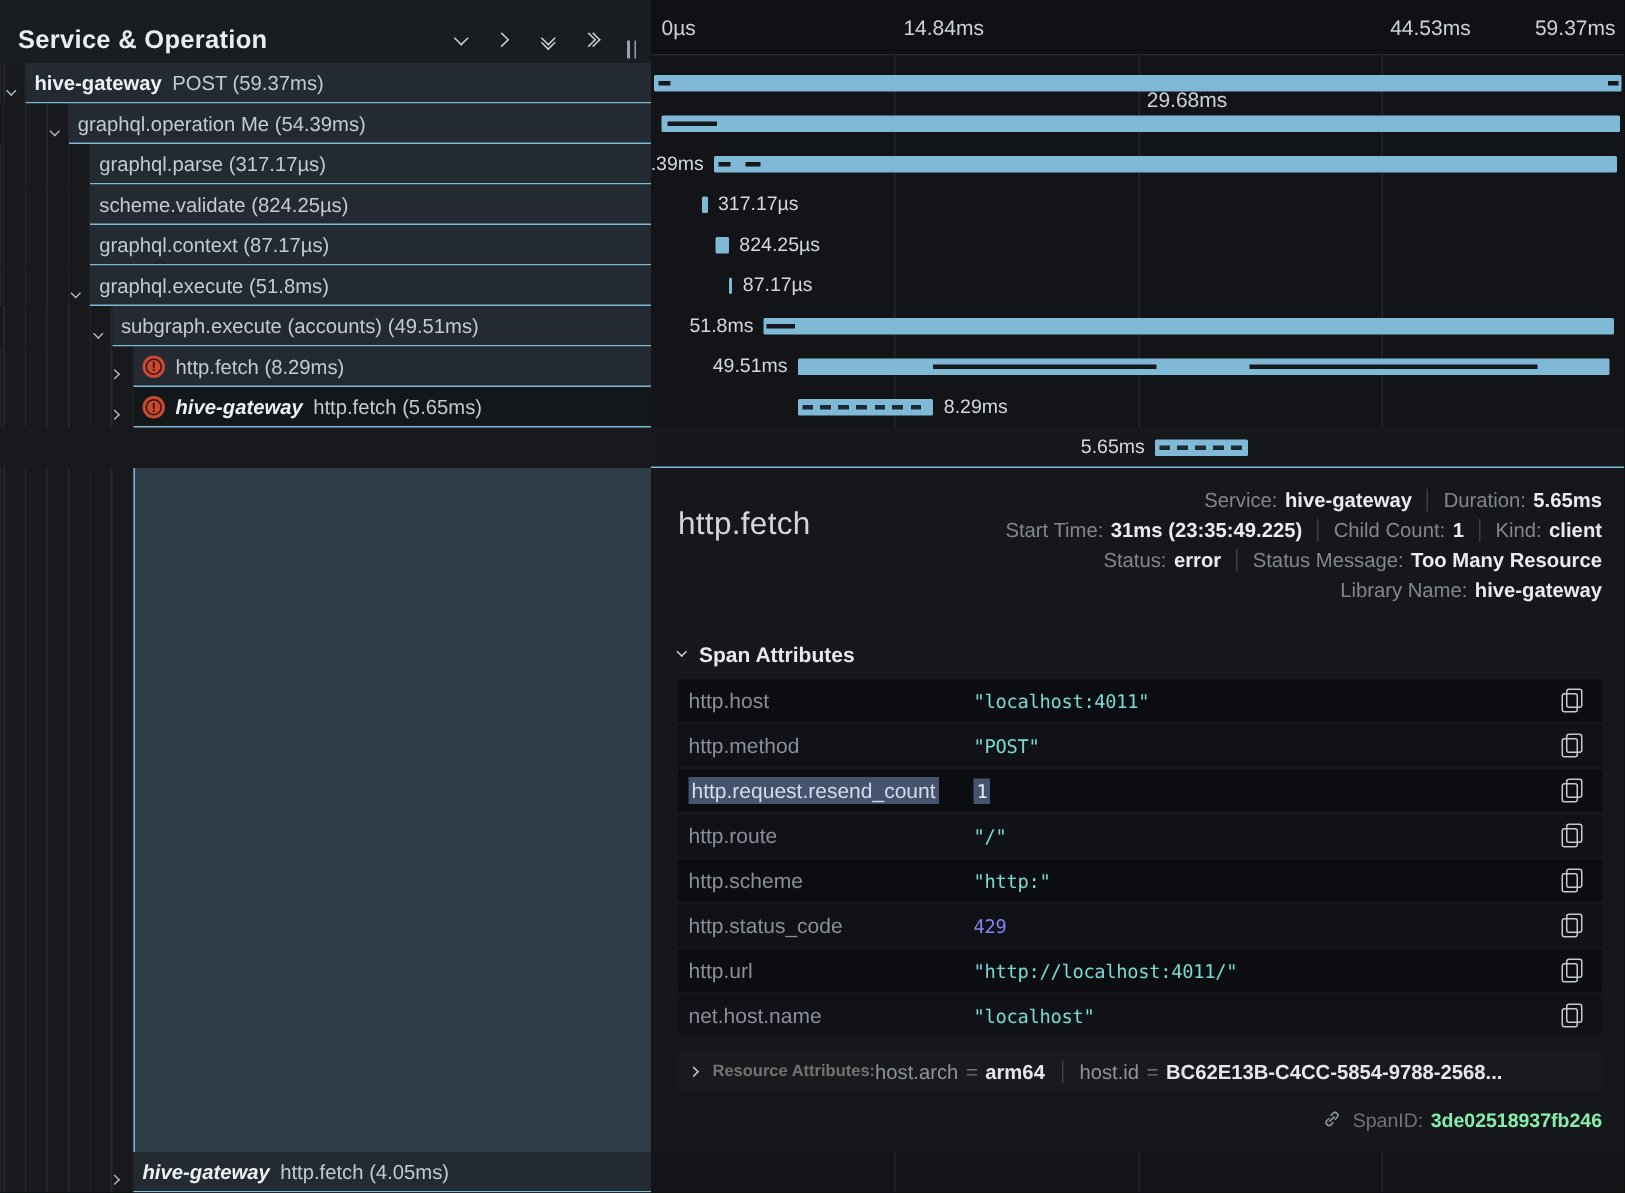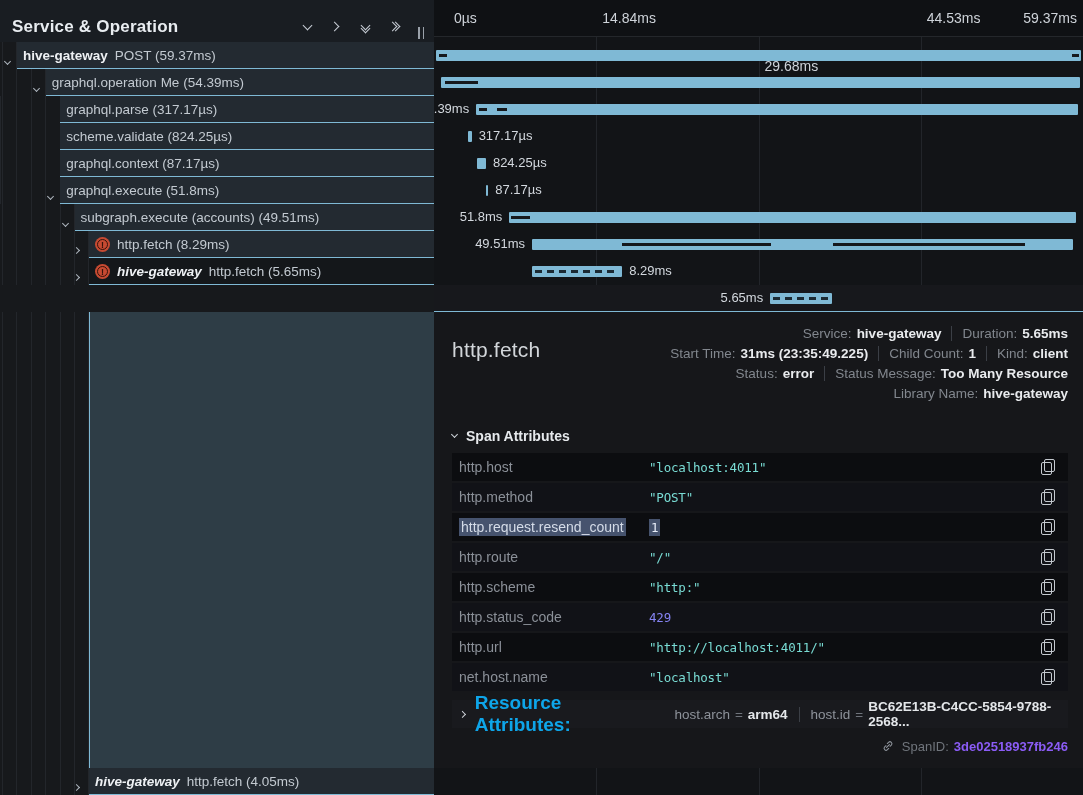--- a/index.html
+++ b/index.html
@@ -86,29 +86,29 @@
   .attr-key .hl{background:#46536e;color:#d5dce8;padding:1px 2px;}
   .attr-val{font-family:"DejaVu Sans Mono",monospace;font-size:12.5px;letter-spacing:-0.2px;}
   .attr-val.string{color:#79dcd4;}
   .attr-val.number{color:#8583f2;}
   .attr-val .hl{background:#46536e;color:#e8eef9;padding:1px 2px;}
   .copy{margin-left:auto;position:relative;width:16px;height:16px;cursor:pointer;flex:0 0 auto;}
   .copy::before{content:"";position:absolute;top:0;right:1px;width:9px;height:11px;border:1.3px solid #c5cad0;border-radius:2px;}
   .copy::after{content:"";position:absolute;top:3px;right:4px;width:9px;height:11px;border:1.3px solid #c5cad0;border-radius:2px;background:inherit;}
   .res-bar{margin-top:9px;height:28px;background:#191a1e;display:flex;align-items:center;padding:0 10px;cursor:pointer;}
   .res-bar .ch{width:5px;height:5px;border-width:1.5px;border-color:#cfd4da;transform:rotate(-45deg);margin-left:-2px;}
-  .res-bar .t{font-size:19px;font-weight:700;color:#0ea5e9;margin-left:10px;margin-right:28px;}
+  .res-bar .t{font-size:11px;font-weight:700;color:#737373;margin-left:10px;margin-right:0;}
   .res-pair{display:flex;align-items:center;font-size:13.5px;}
   .res-pair .k{color:#8e939b;}
   .res-pair .eq{color:#6f747c;margin:0 5px;}
   .res-pair .v{color:#e4e7ea;font-weight:700;}
   .rsep{width:1px;height:15px;background:#3b3f46;margin:0 11px;}
   .spanid{margin-top:6px;display:flex;align-items:center;justify-content:flex-end;font-size:13px;height:24px;}
   .spanid .lbl{color:#70757c;margin:0 5px 0 7px;}
-  .spanid .val{color:#8b5cf6;font-weight:700;}
+  .spanid .val{color:#86efac;font-weight:700;}
 
   
   .bottom-left{position:absolute;left:0;top:768px;width:434px;height:27px;}
   .bottom-right{position:absolute;left:434px;top:768px;width:649px;height:27px;z-index:2;}
 </style>
 </head>
 <body>
 
 <div class="app">
 
@@ -226,21 +226,21 @@
       </div>
   </div>
 
   <div class="right-col">
     <div class="grid" id="grid">
         <i style="left: 25%;"></i>
         <i style="left: 50%;"></i>
         <i style="left: 75%;"></i>
       </div>
     <div class="ruler" id="ruler">
-        <span class="tick" style="left: 20px;">0µs</span>
+        <span class="tick" style="left: 7px;">0µs</span>
         <span class="tick" style="left: calc(25% + 6px);">14.84ms</span>
         <span class="tick" style="left: calc(50% + 6px); margin-top: 48px;">29.68ms</span>
         <span class="tick" style="left: calc(75% + 6px);">44.53ms</span>
         <span class="tick" style="right: 6px;">59.37ms</span>
       </div>
     <div class="bar-rows" id="bar-rows">
         <div class="bar-row">
           <div class="bar" style="left: 0.3%; width: 99.4%;"></div>
           <i class="mark" style="left: 0.8%; width: 1.2%;"></i>
           <i class="mark" style="left: 98.3%; width: 1.1%;"></i>

